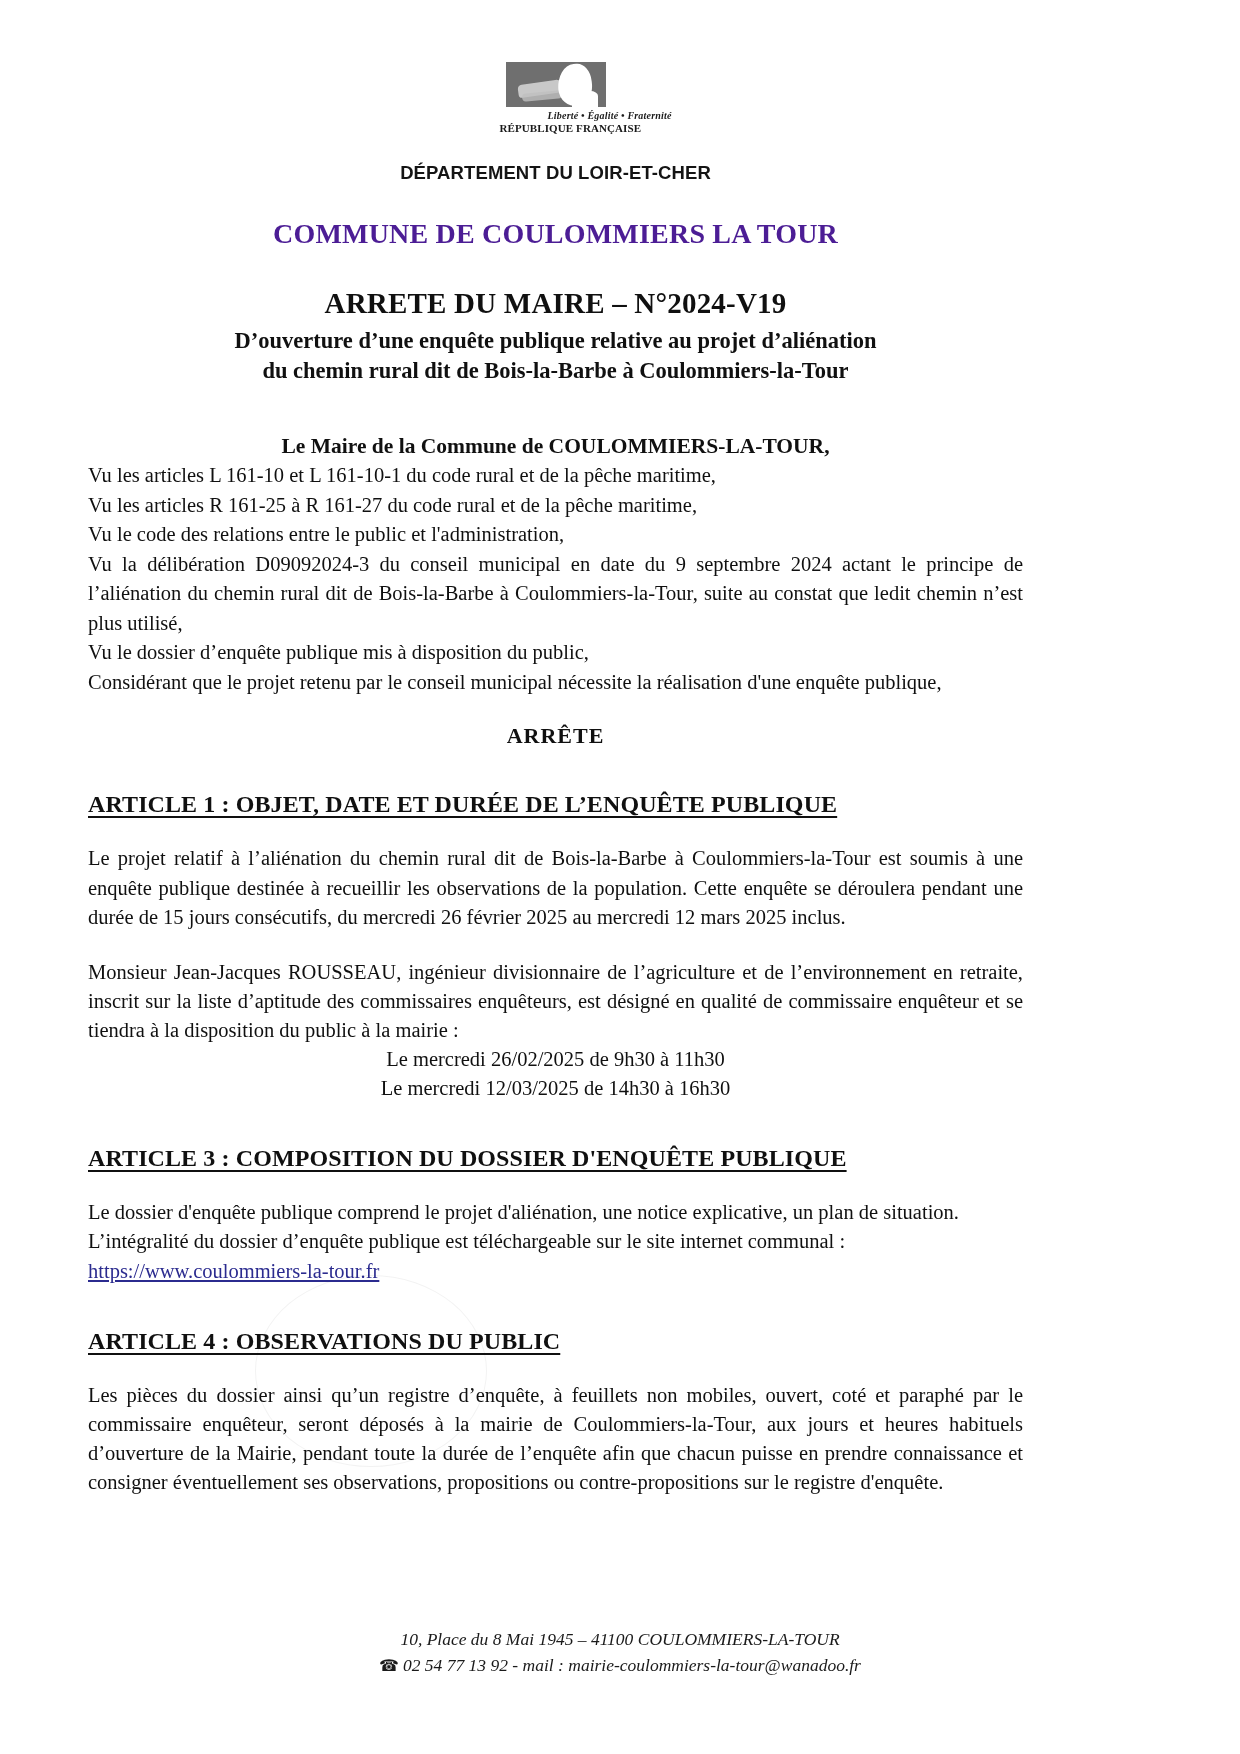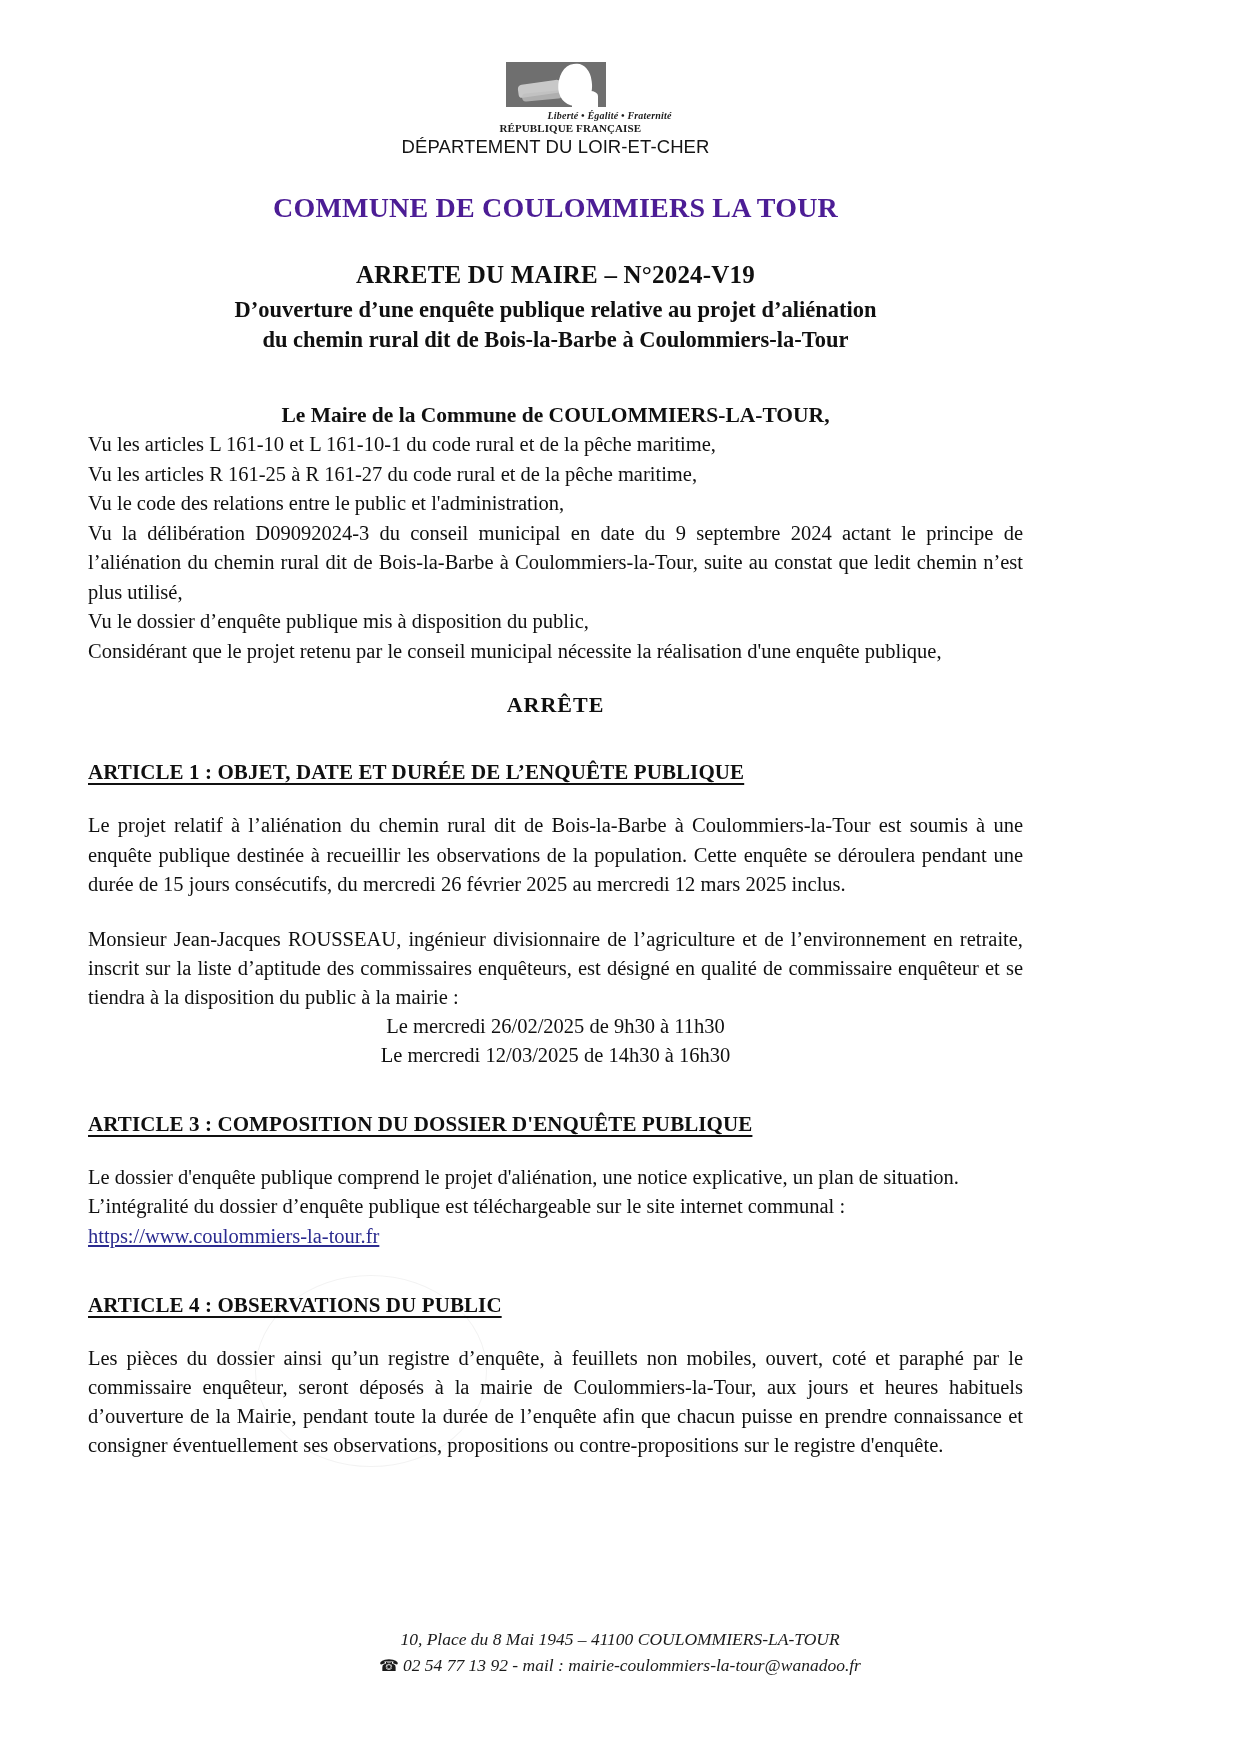--- a/index.html
+++ b/index.html
@@ -100,37 +100,38 @@
     font-size: 11px;
     letter-spacing: .1px;
     margin-top: 1px;
     color: #1a1a1a;
     white-space: nowrap;
   }
 
   .dept {
     text-align: center;
     font-family: "Liberation Sans", sans-serif;
-    font-weight: normal;
+    font-weight: bold;
     font-size: 18.5px;
     letter-spacing: .1px;
+    margin-top: 26px;
     color: #141414;
   }
   .commune {
     text-align: center;
     font-weight: bold;
     font-size: 28px;
     letter-spacing: .2px;
     margin-top: 34px;
     color: #4c1d95;
   }
   .arrete-no {
     text-align: center;
     font-weight: bold;
-    font-size: 25px;
+    font-size: 29px;
     margin-top: 37px;
     letter-spacing: .2px;
   }
   .subtitle {
     text-align: center;
     font-weight: bold;
     font-size: 22.5px;
     line-height: 1.34;
     margin-top: 6px;
   }
@@ -157,21 +158,21 @@
     text-align: center;
     font-weight: bold;
     font-size: 22px;
     letter-spacing: 1px;
     margin-top: 26px;
   }
 
   
   h2.article {
     font-weight: bold;
-    font-size: 21px;
+    font-size: 24px;
     margin: 42px 0 0 0;
     text-decoration: underline;
     text-underline-offset: 4px;
     letter-spacing: .1px;
   }
   .body-text {
     font-size: 20.5px;
     line-height: 1.42;
     text-align: justify;
     margin-top: 26px;

